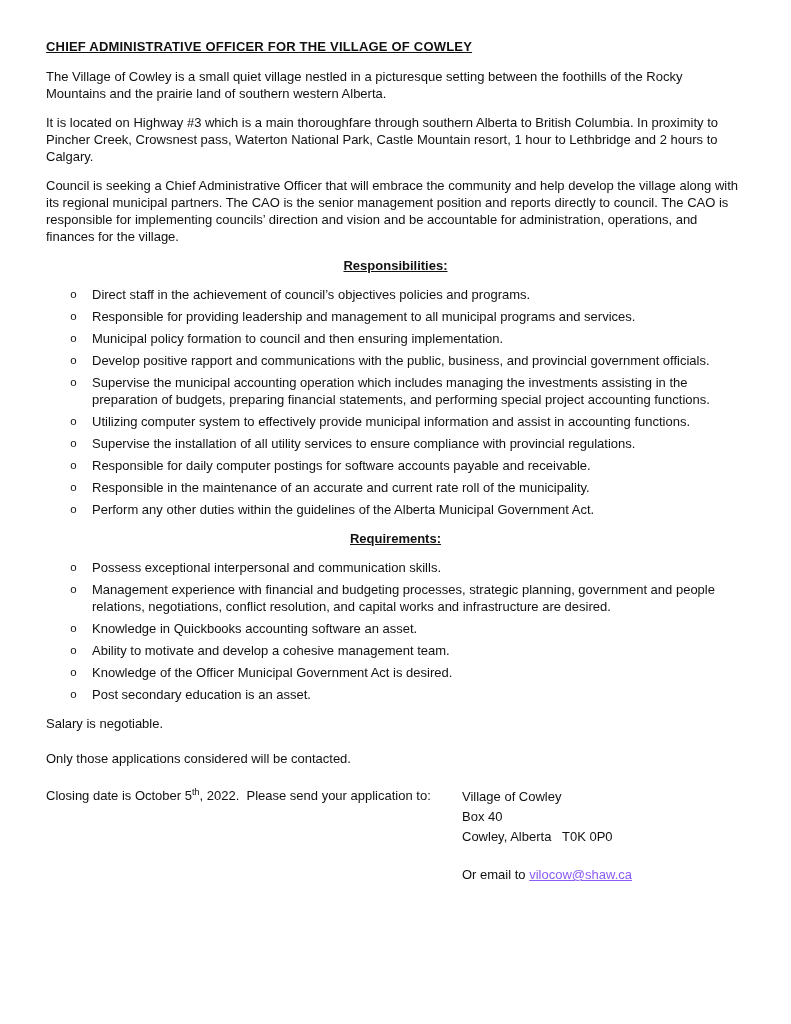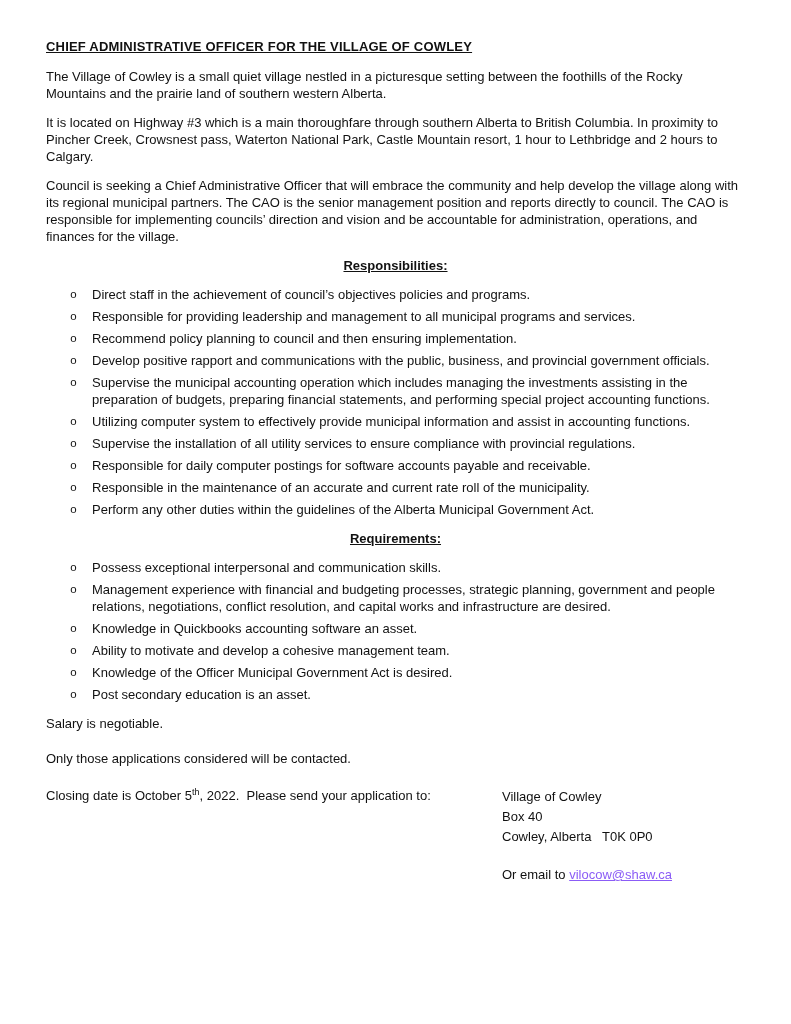--- a/index.html
+++ b/index.html
@@ -58,21 +58,20 @@
   }
   .benefit-line {
     margin: 0;
   }
   .note-line {
     margin: 18px 0 0 0;
   }
   .closing-row {
     display: flex;
     margin-top: 20px;
-    gap: 40px;
   }
   .closing-left {
     flex: 0 0 416px;
     margin: 0;
   }
   .closing-left sup {
     font-size: 9px;
     line-height: 0;
   }
   .address-block {
@@ -109,21 +108,21 @@
     <li>
         <span class="bullet-marker">o</span>
         <span class="bullet-text">Direct staff in the achievement of council’s objectives policies and programs.</span>
       </li>
     <li>
         <span class="bullet-marker">o</span>
         <span class="bullet-text">Responsible for providing leadership and management to all municipal programs and services.</span>
       </li>
     <li>
         <span class="bullet-marker">o</span>
-        <span class="bullet-text">Recommend policy planning to council and then ensuring implementation.</span>
+        <span class="bullet-text">Municipal policy formation to council and then ensuring implementation.</span>
       </li>
     <li>
         <span class="bullet-marker">o</span>
         <span class="bullet-text">Develop positive rapport and communications with the public, business, and provincial government officials.</span>
       </li>
     <li>
         <span class="bullet-marker">o</span>
         <span class="bullet-text">Supervise the municipal accounting operation which includes managing the investments assisting in the preparation of budgets, preparing financial statements, and performing special project accounting functions.</span>
       </li>
     <li>

